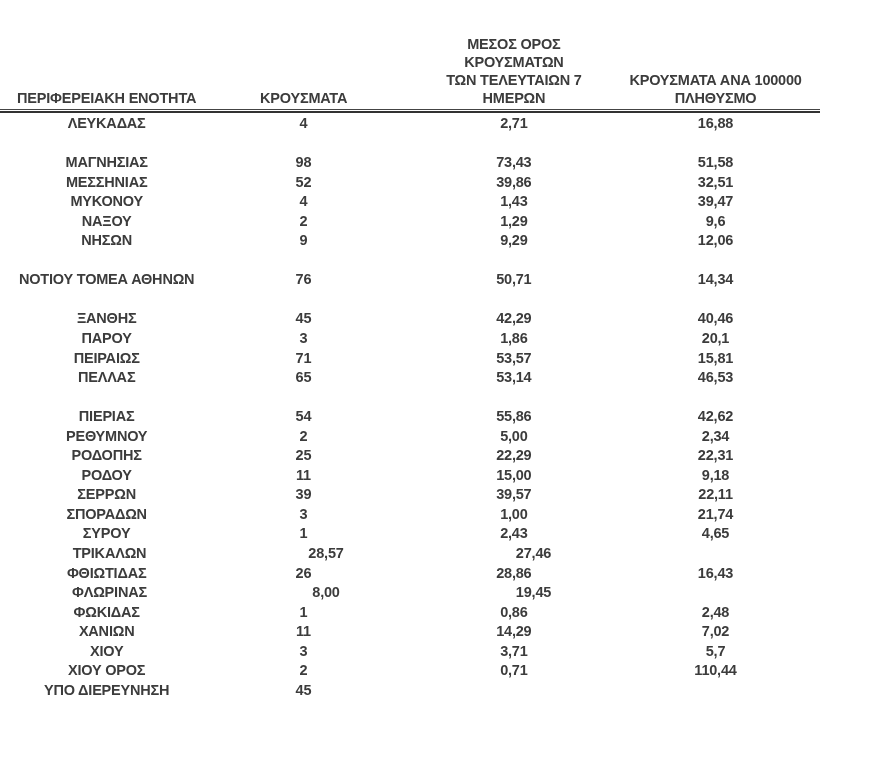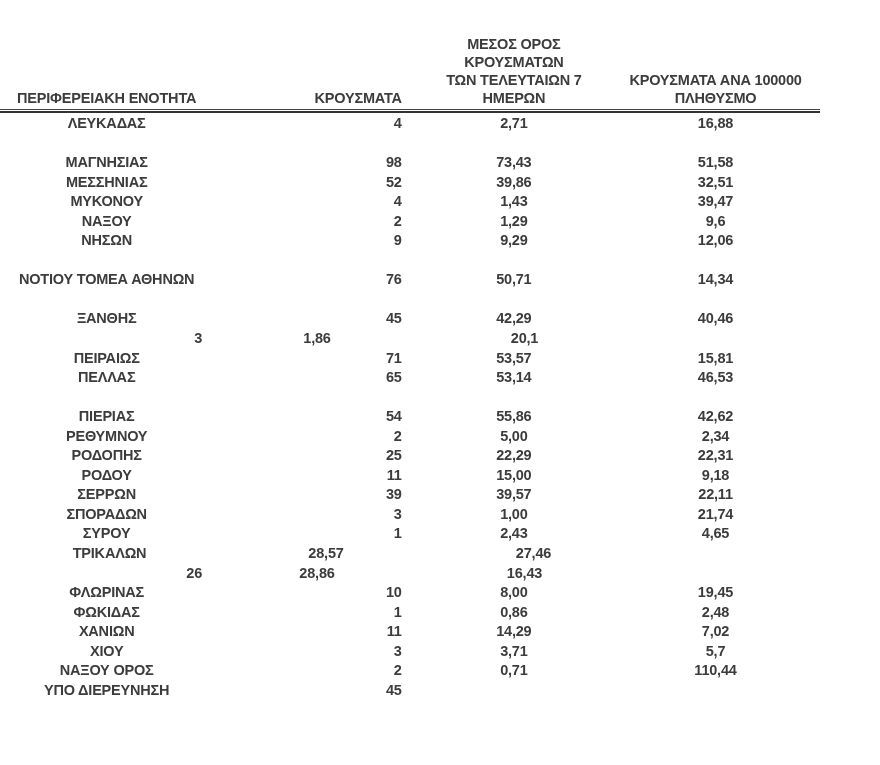--- a/index.html
+++ b/index.html
@@ -27,21 +27,21 @@
   }
   .thead {
     display: flex;
     align-items: flex-end;
     padding-top: 35px;
   }
   .th { box-sizing: border-box; }
   .th span { display: block; line-height: 18px; }
   .c1 { width: 203px; text-align: left; margin-left: 8px; }
   .th.c1 { padding-left: 9px; }
-  .c2 { width: 202px; text-align: right; }
+  .c2 { width: 202px; text-align: center; }
   .c3 { width: 200px; text-align: center; margin-left: 15px; }
   .c4 { width: 215px; text-align: center; }
   .rule {
     height: 1px;
     margin-top: 2px;
     border-top: 1.5px solid #444444;
     border-bottom: 2.5px solid #333333;
   }
   .tbody { padding-top: 1px; }
   .tr {
@@ -127,20 +127,21 @@
           <div class="td c4">14,34</div>
         </div>
         <div class="tr"></div>
         <div class="tr">
           <div class="td c1">ΞΑΝΘΗΣ</div>
           <div class="td c2">45</div>
           <div class="td c3">42,29</div>
           <div class="td c4">40,46</div>
         </div>
         <div class="tr">
+          <div class="td c1">ΠΑΡΟΥ</div>
           <div class="td c2">3</div>
           <div class="td c3">1,86</div>
           <div class="td c4">20,1</div>
         </div>
         <div class="tr">
           <div class="td c1">ΠΕΙΡΑΙΩΣ</div>
           <div class="td c2">71</div>
           <div class="td c3">53,57</div>
           <div class="td c4">15,81</div>
         </div>
@@ -192,27 +193,27 @@
           <div class="td c2">1</div>
           <div class="td c3">2,43</div>
           <div class="td c4">4,65</div>
         </div>
         <div class="tr">
           <div class="td c1">ΤΡΙΚΑΛΩΝ</div>
           <div class="td c3">28,57</div>
           <div class="td c4">27,46</div>
         </div>
         <div class="tr">
+          <div class="td c1">ΦΘΙΩΤΙΔΑΣ</div>
           <div class="td c2">26</div>
           <div class="td c3">28,86</div>
           <div class="td c4">16,43</div>
         </div>
         <div class="tr">
           <div class="td c1">ΦΛΩΡΙΝΑΣ</div>
-          <div class="td c2">10</div>
           <div class="td c3">8,00</div>
           <div class="td c4">19,45</div>
         </div>
         <div class="tr">
           <div class="td c1">ΦΩΚΙΔΑΣ</div>
           <div class="td c2">1</div>
           <div class="td c3">0,86</div>
           <div class="td c4">2,48</div>
         </div>
         <div class="tr">
@@ -221,21 +222,21 @@
           <div class="td c3">14,29</div>
           <div class="td c4">7,02</div>
         </div>
         <div class="tr">
           <div class="td c1">ΧΙΟΥ</div>
           <div class="td c2">3</div>
           <div class="td c3">3,71</div>
           <div class="td c4">5,7</div>
         </div>
         <div class="tr">
-          <div class="td c1">ΝΑΞΟΥ ΟΡΟΣ</div>
+          <div class="td c1">ΧΙΟΥ ΟΡΟΣ</div>
           <div class="td c2">2</div>
           <div class="td c3">0,71</div>
           <div class="td c4">110,44</div>
         </div>
         <div class="tr">
           <div class="td c1">ΥΠΟ ΔΙΕΡΕΥΝΗΣΗ</div>
           <div class="td c2">45</div>
           <div class="td c3"></div>
           <div class="td c4"></div>
         </div>

